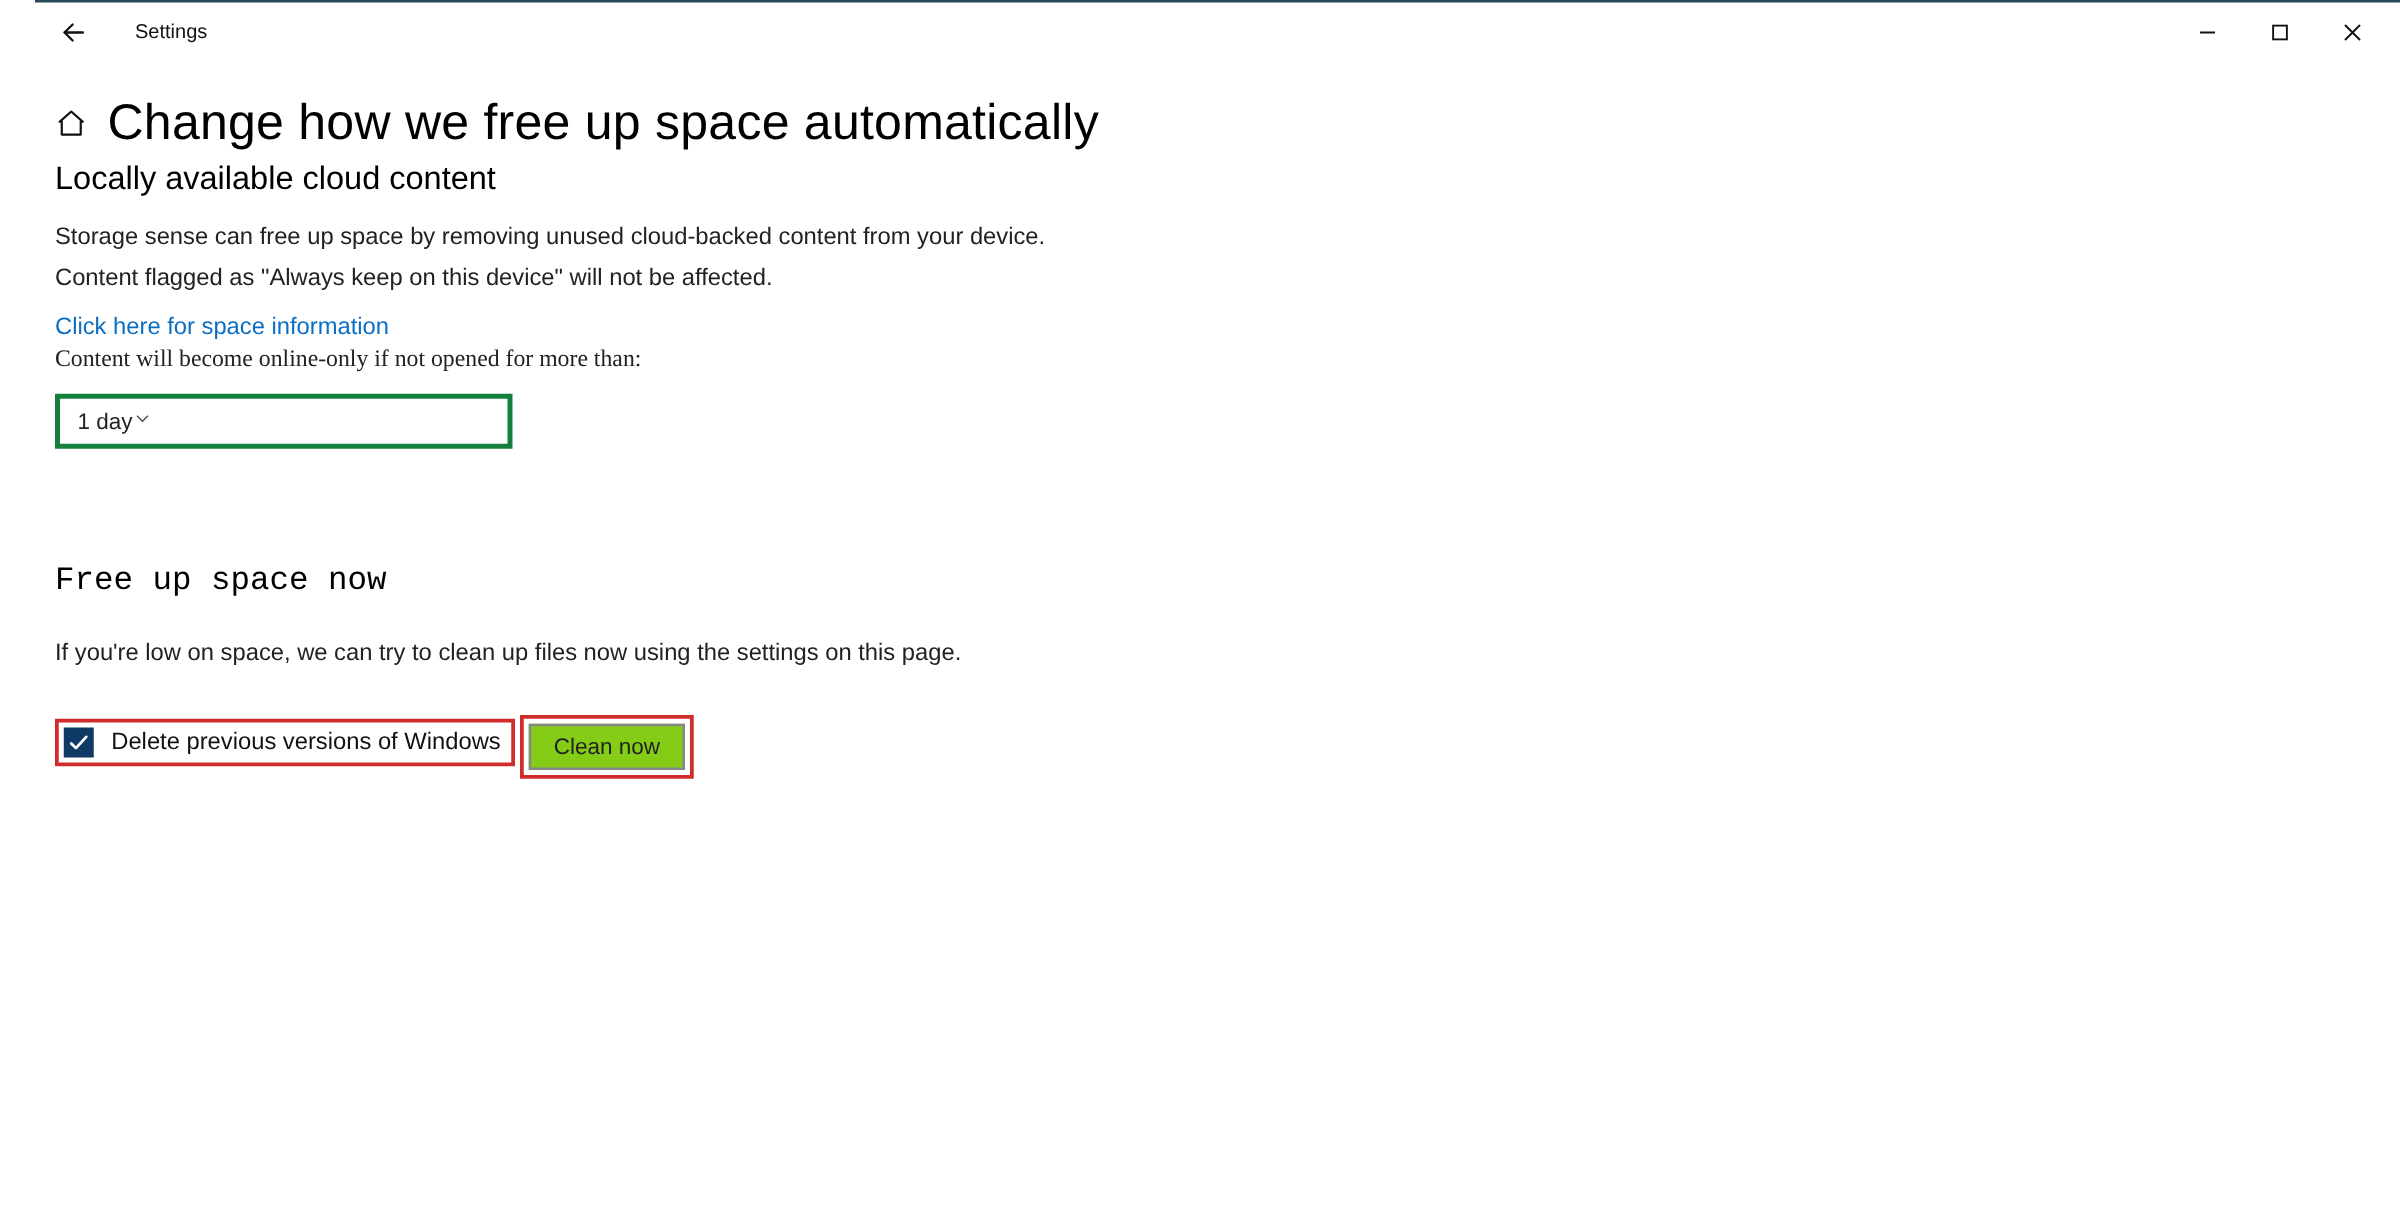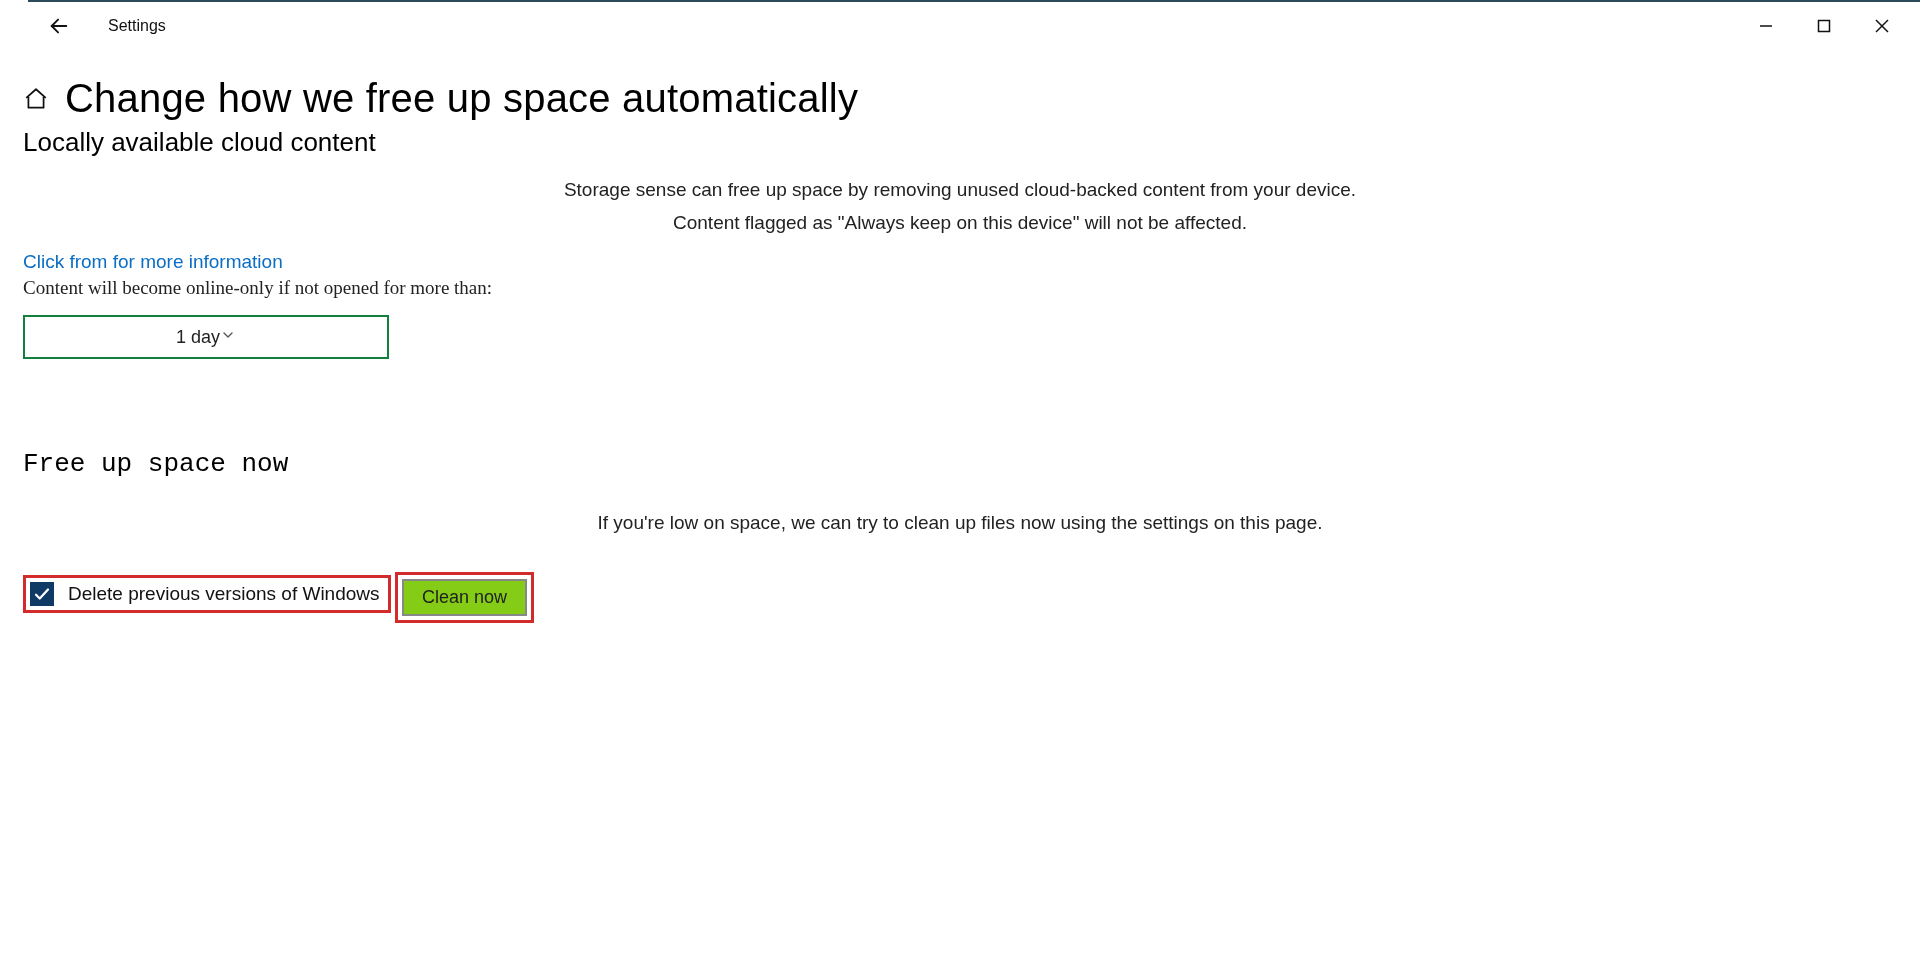--- a/index.html
+++ b/index.html
@@ -37,21 +37,21 @@
     gap: 2px;
   }
   .win-btn {
     width: 56px;
     height: 40px;
     display: flex;
     align-items: center;
     justify-content: center;
   }
   .content {
-    padding: 20px 23px;
+    padding: 20px 44px;
   }
   .header-row {
     display: flex;
     align-items: center;
     gap: 16px;
     margin-top: 6px;
   }
   .home-icon {
     display: flex;
     align-items: center;
@@ -66,21 +66,20 @@
   h2.subsection {
     font-size: 26px;
     font-weight: 500;
     margin: 6px 0 12px 0;
   }
   .body-text {
     font-size: 19px;
     color: #222;
     margin: 18px 0 0 0;
     line-height: 1.5;
-    text-align: center;
   }
   .body-text.tight { margin-top: 4px; }
   a.link {
     color: #0a6ec4;
     text-decoration: none;
     font-size: 19px;
     display: inline-block;
     margin-top: 14px;
   }
   h3.small-heading {
@@ -91,24 +90,24 @@
   .sub-label {
     font-size: 19px;
     margin-top: 4px;
     color: #222;
     font-family: Liberation Serif, serif;
   }
   .select-box {
     margin-top: 16px;
     width: 366px;
     height: 44px;
-    border: 2px solid #15803d;
-    display: flex;
-    align-items: center;
-    justify-content: center;
+    border: 4px solid #15803d;
+    display: flex;
+    align-items: center;
+    justify-content: flex-start;
     padding: 0 14px;
     font-size: 18px;
     color: #222;
     background: #fff;
     box-sizing: border-box;
   }
   .chevron {
     display: inline-block;
   }
   h2.section-heading {
@@ -200,21 +199,21 @@
       </svg>
     </div>
     <h1 class="page-title">Change how we free up space automatically</h1>
   </div>
 
   <h2 class="subsection">Locally available cloud content</h2>
 
   <p class="body-text">Storage sense can free up space by removing unused cloud-backed content from your device.</p>
   <p class="body-text tight">Content flagged as "Always keep on this device" will not be affected.</p>
 
-  <a class="link" href="#">Click from for more information</a>
+  <a class="link" href="#">Click here for space information</a>
 
   <div class="sub-label">Content will become online-only if not opened for more than:</div>
 
   <div class="select-box">
     <span>1 day</span>
     <span class="chevron">
       <svg width="16" height="16" viewBox="0 0 24 24" fill="none" stroke="#555" stroke-width="2" stroke-linecap="round" stroke-linejoin="round">
         <polyline points="6 9 12 15 18 9"></polyline>
       </svg>
     </span>

